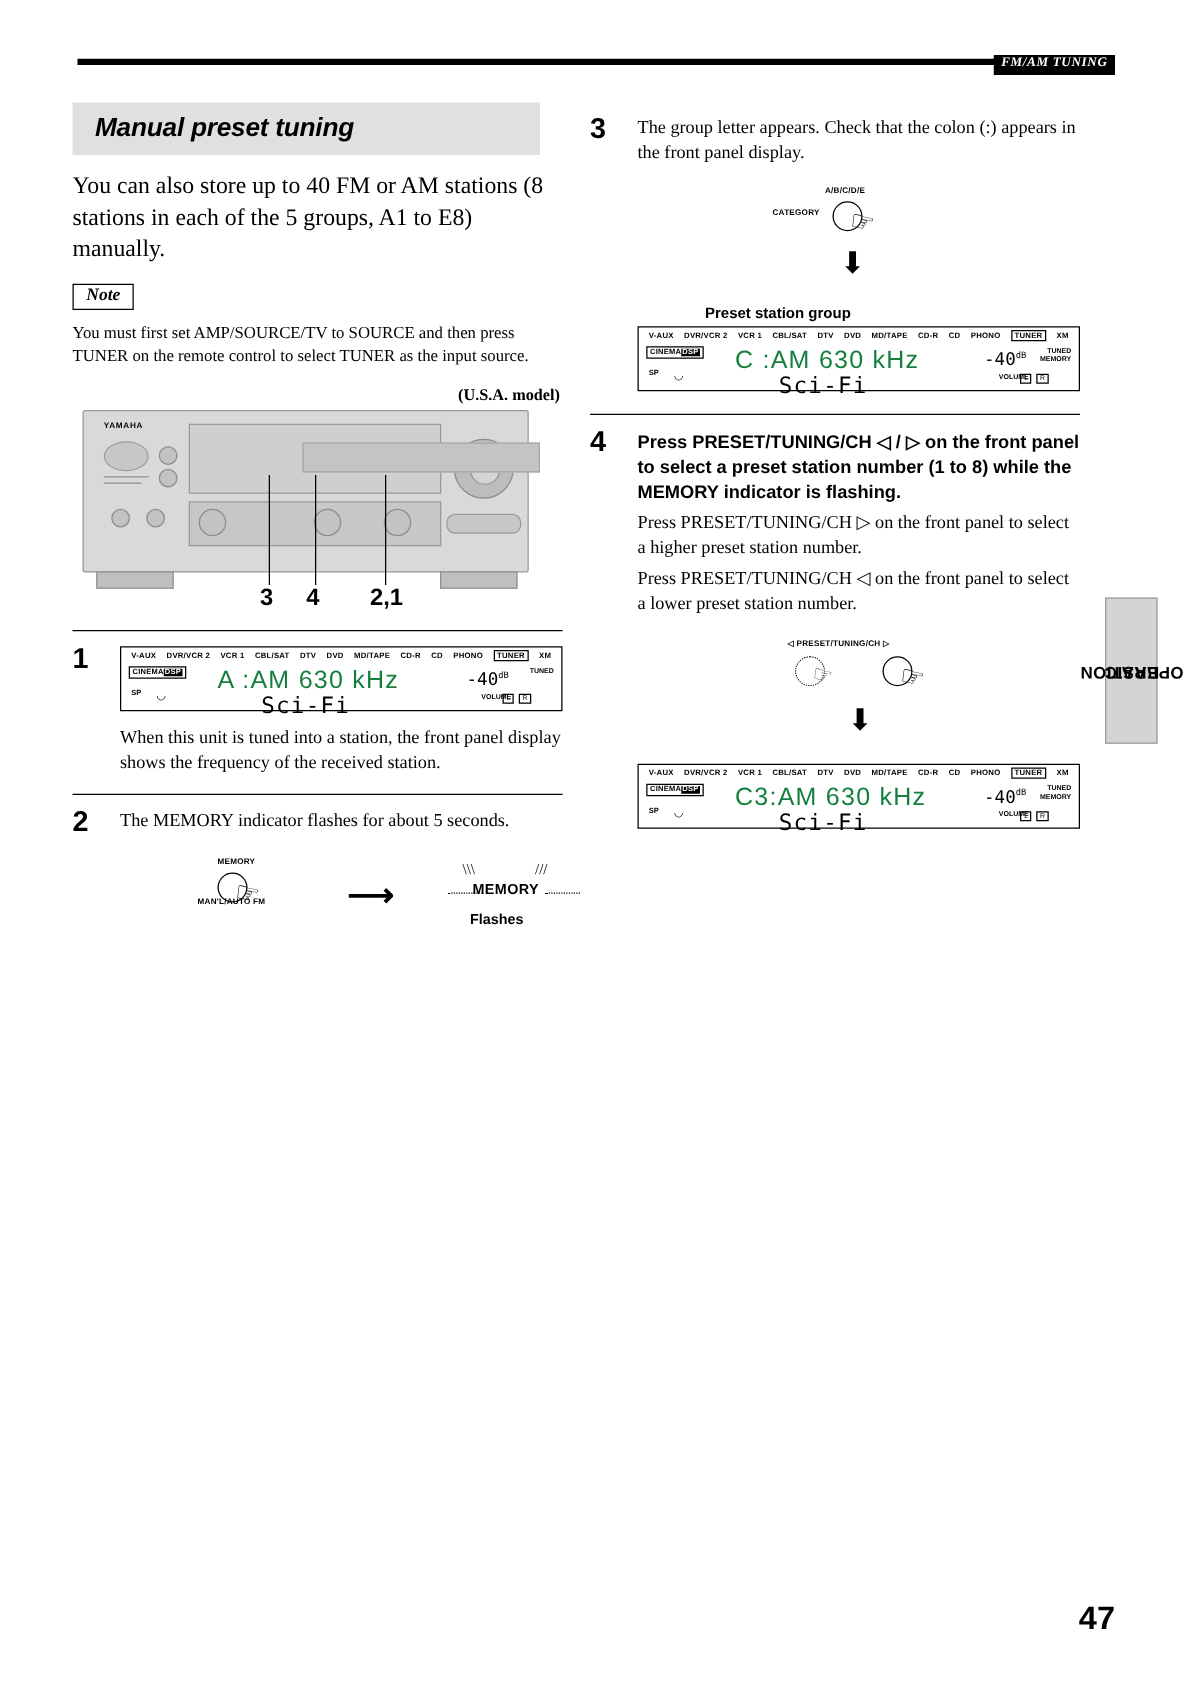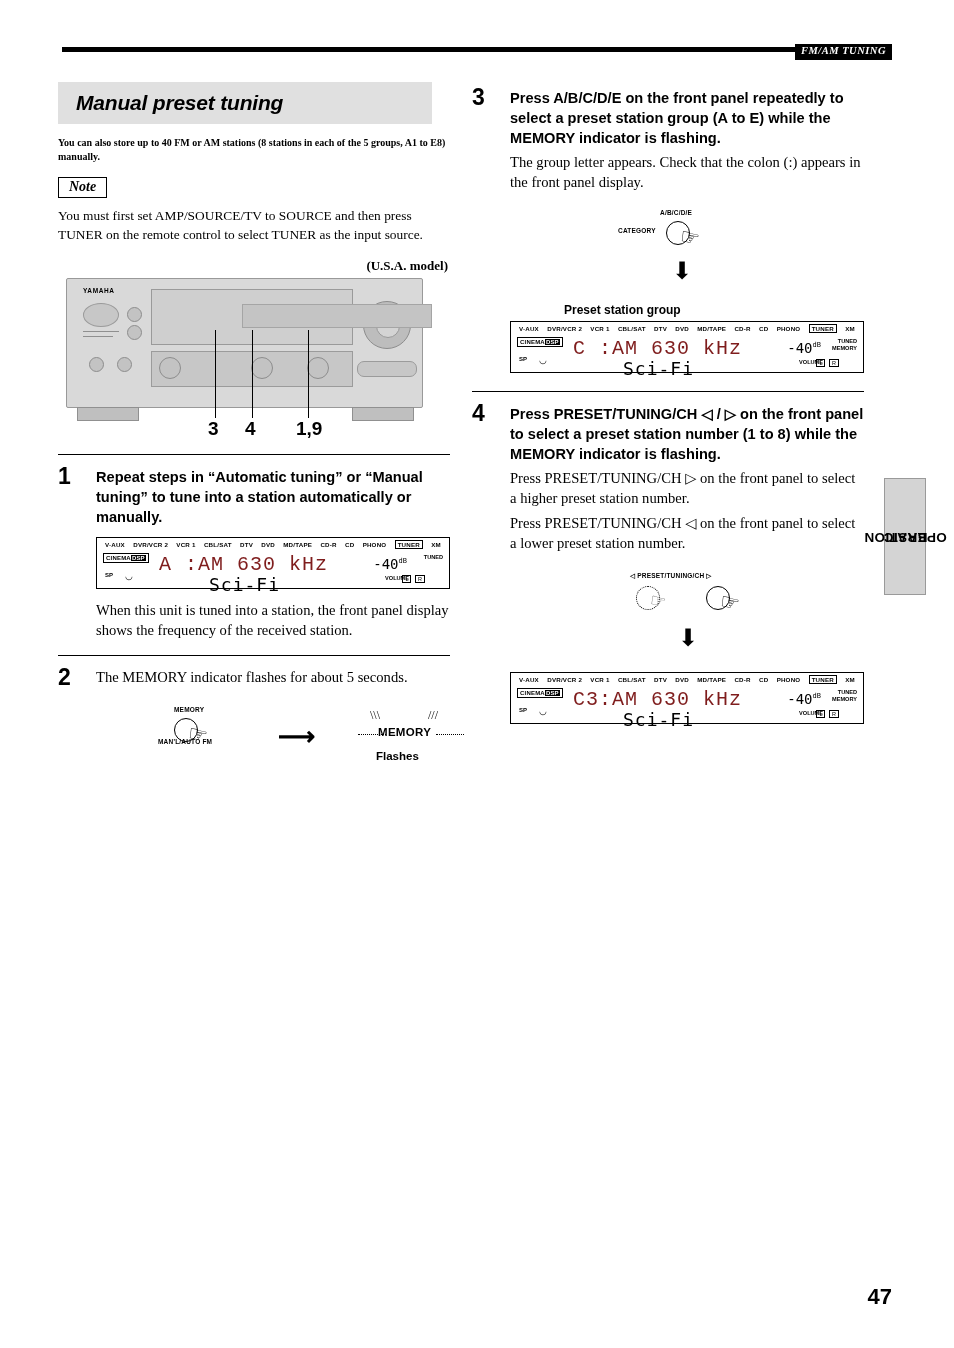--- a/index.html
+++ b/index.html
@@ -57,24 +57,23 @@
   .title-band h1 {
     margin: 0;
     font-family: "Liberation Sans", sans-serif;
     font-style: italic;
     font-weight: bold;
     font-size: 21px;
     letter-spacing: -.2px;
   }
   p.body {
     margin: 12px 0 0 0;
-    font-size: 10px;
+    font-size: 19px;
     line-height: 1.35;
     text-align: left;
-    font-weight: bold;
   }
   .note-label {
     display: inline-block;
     border: 1px solid #000;
     padding: 1px 10px 2px 10px;
     font-family: "Liberation Serif", serif;
     font-weight: bold;
     font-style: italic;
     font-size: 14px;
     margin-top: 14px;
@@ -236,25 +235,25 @@
     font-weight: bold;
     letter-spacing: .2px;
   }
   .fpd-labels span.boxed {
     border: 1px solid #000;
     padding: 0 2px;
     margin: -1px 0;
   }
   .fpd-main {
     position: absolute;
-    left: 62px; top: 15px;
-    font-family: Liberation Mono, monospace;
+    left: 77px; top: 15px;
+    font-family: Liberation Sans, sans-serif;
     font-size: 20px;
     letter-spacing: 1px;
-    color: #7f1d1d;
+    color: #15803d;
   }
   .fpd-sub {
     position: absolute;
     left: 112px; top: 36px;
     font-family: "DejaVu Sans Mono", monospace;
     font-size: 18px;
     letter-spacing: 1px;
   }
   .fpd-vol {
     position: absolute;
@@ -411,21 +410,21 @@
     text-align: center;
     line-height: 1.25;
   }
 
   
   .page-num {
     position: absolute;
     right: 62px; bottom: 38px;
     font-family: "Liberation Sans", sans-serif;
     font-weight: bold;
-    font-size: 22px;
+    font-size: 26px;
     margin-top: 44px;
   }
 </style>
 </head>
 <body>
 
 <div class="page">
 
   <div class="header-rule"></div>
   <div class="header-tag">FM/AM TUNING</div>
@@ -465,30 +464,29 @@
         <div class="rcv-strip" style="left:290px; top:82px; width:58px; height:14px; border-radius:7px;"></div>
         <div class="rcv-foot" style="left:10px;"></div>
         <div class="rcv-foot" style="left:285px;"></div>
       </div>
       <div class="leader" style="left:157px; top:52px; height:88px;"></div>
       <div class="leader" style="left:194px; top:52px; height:88px;"></div>
       <div class="leader" style="left:250px; top:52px; height:88px;"></div>
       <div class="callouts">
         <span class="c1">3</span>
         <span class="c2">4</span>
-        <span class="c3">1,9</span>
+        <span class="c3">2,1</span>
       </div>
     </div>
 
     <hr class="hr">
 
     
     <div class="step">
       <div class="step-num">1</div>
-      <p class="step-head">Repeat steps in “Automatic tuning” or “Manual tuning” to tune into a station automatically or manually.</p>
 
       <div class="fpd" style="width:354px; height:52px;">
         <div class="fpd-labels">
           <span>V-AUX</span>
           <span>DVR/VCR 2</span>
           <span>VCR 1</span>
           <span>CBL/SAT</span>
           <span>DTV</span>
           <span>DVD</span>
           <span>MD/TAPE</span>
@@ -535,21 +533,20 @@
         <div style="position:absolute; left:340px; top:32px; width:28px; border-top:1px dotted #000;"></div>
         <div class="flash-caption" style="left:280px; top:48px;">Flashes</div>
       </div>
     </div>
   </div>
 
   <div class="col-right">
 
     <div class="step" style="margin-top:0;">
       <div class="step-num">3</div>
-      <p class="step-head">Press A/B/C/D/E on the front panel repeatedly to select a preset station group (A to E) while the MEMORY indicator is flashing.</p>
       <p class="step-body">The group letter appears. Check that the colon (:) appears in the front panel display.</p>
 
       <div class="press-graphic" style="height:96px; margin-top:14px;">
         <div class="btn-label" style="left:150px; top:2px;">A/B/C/D/E</div>
         <div class="btn-label" style="left:108px; top:20px;">CATEGORY</div>
         <div class="btn-circle" style="left:156px; top:14px;"></div>
         <div class="hand" style="left:170px; top:18px;">☞</div>
         <div class="arrow-down" style="left:162px; top:52px;">⬇</div>
       </div>
 

